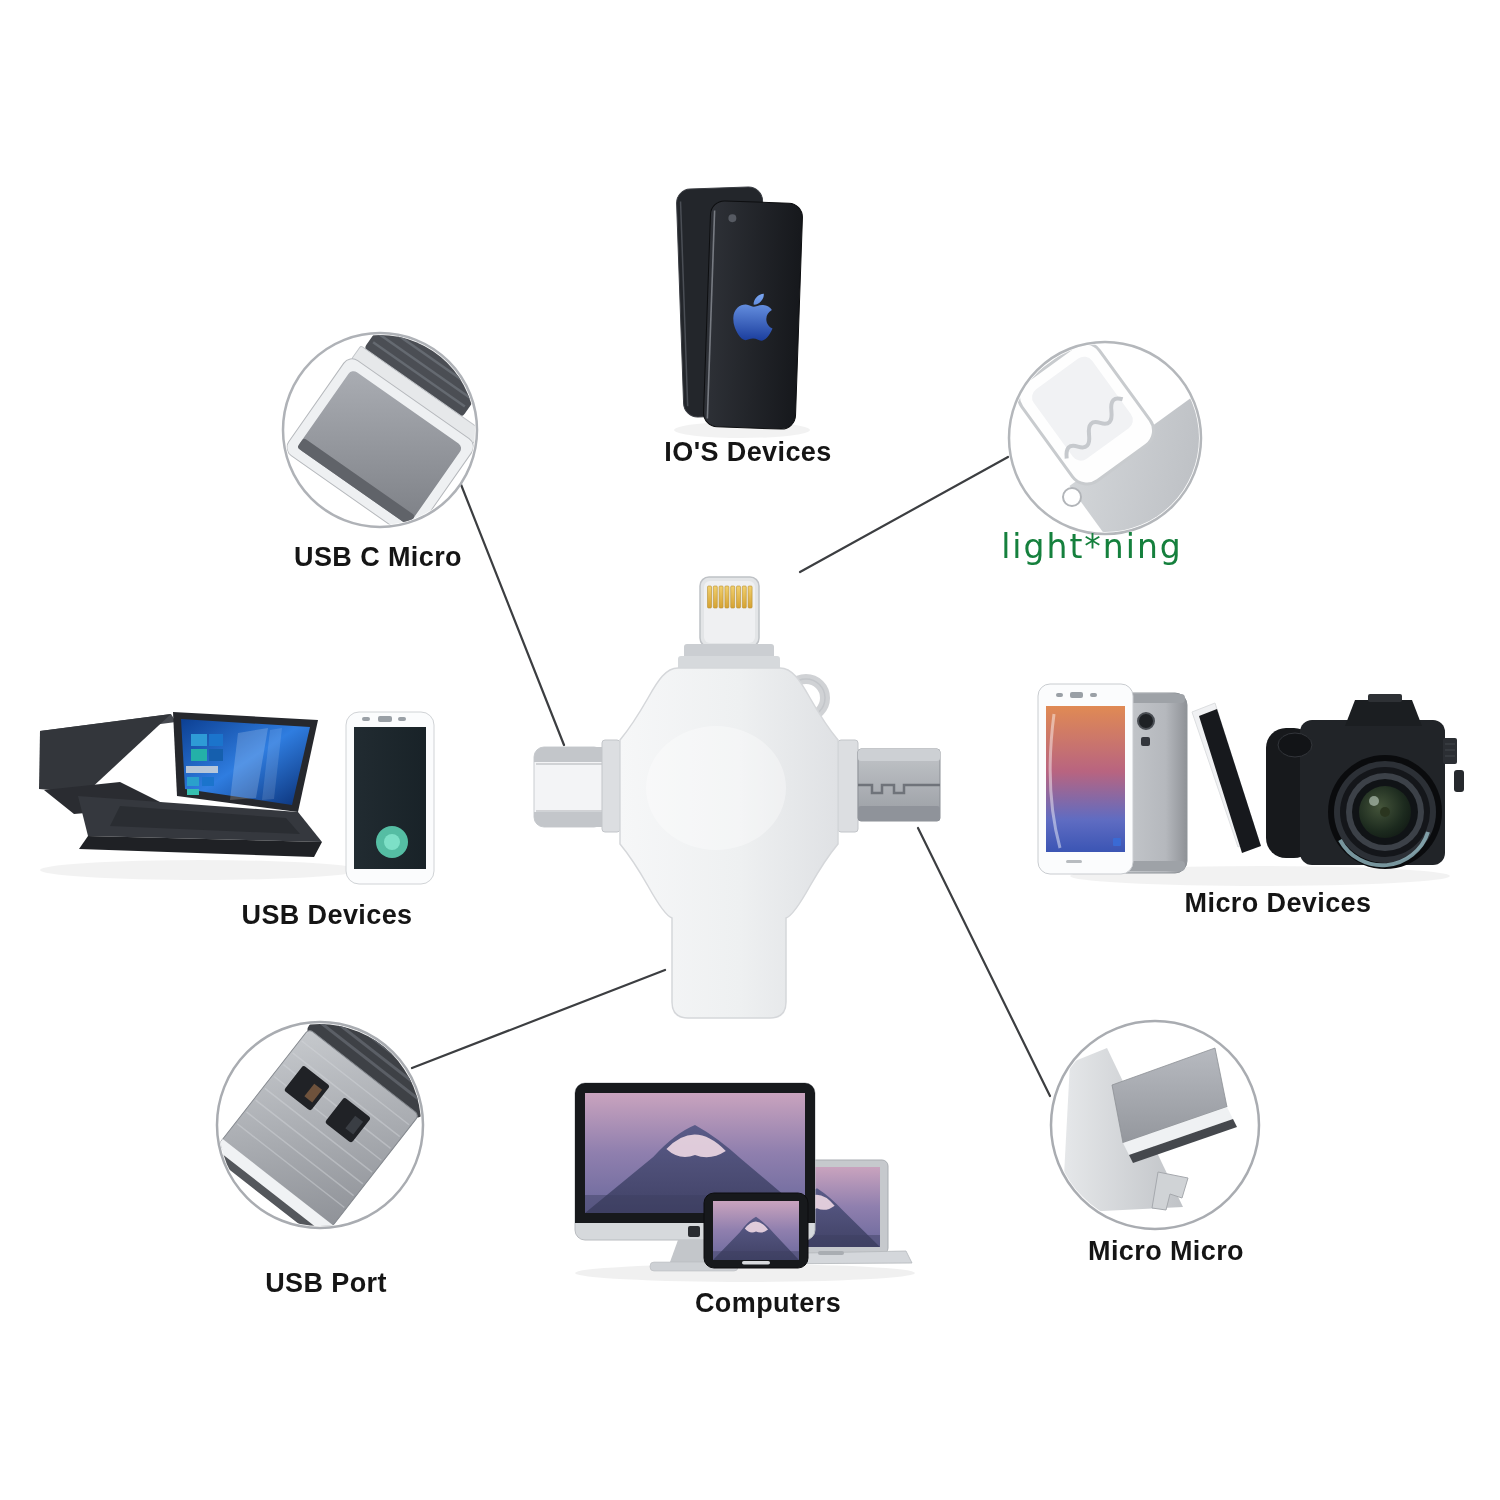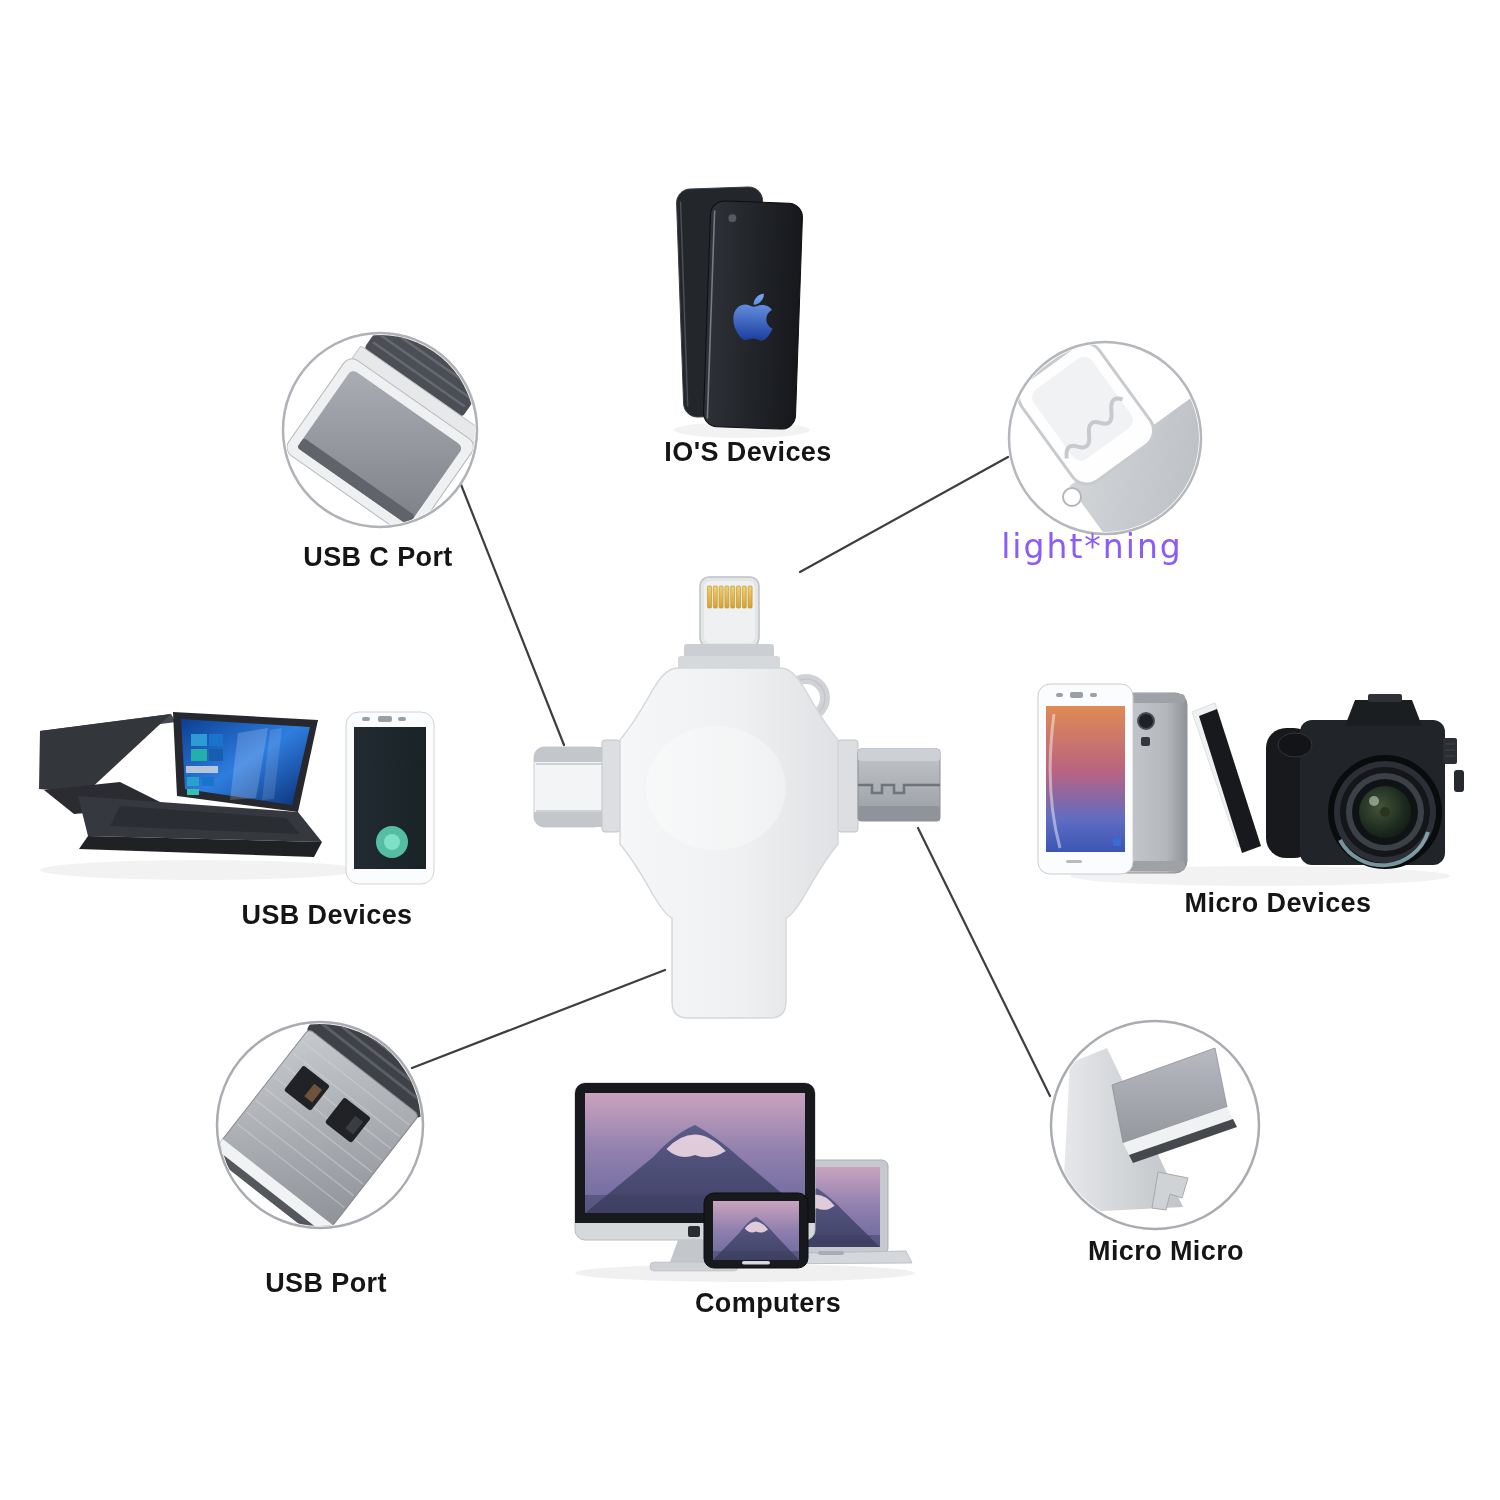--- a/index.html
+++ b/index.html
@@ -1,21 +1,21 @@
 <!DOCTYPE html>
 <html><head>
 <meta charset="utf-8">
 <style>
   html,body{margin:0;padding:0;background:#ffffff;}
   .canvas{position:relative;width:1500px;height:1500px;background:#ffffff;overflow:hidden;
           font-family:"Liberation Sans", sans-serif;padding-left:44px;}
   .scene{position:absolute;left:0;top:0;width:1500px;height:1500px;}
   .lbl{position:absolute;transform:translate(-50%,-50%);white-space:nowrap;
        font:700 27px "Liberation Sans", sans-serif;color:#151515;letter-spacing:.4px;}
-  .lbl-light{font:400 33px "DejaVu Sans", sans-serif;color:#8b5cf6;letter-spacing:2px;}
+  .lbl-light{font:400 33px "DejaVu Sans", sans-serif;color:#15803d;letter-spacing:2px;}
   .lbl-ios{left:748px;top:452px;}
   .lbl-usbc{left:378px;top:557px;}
   .lbl-lightning{left:1092px;top:546px;}
   .lbl-usbdev{left:303px;top:915px;margin-left:24px;}
   .lbl-microdev{left:1278px;top:903px;}
   .lbl-usbport{left:326px;top:1255px;margin-top:28px;}
   .lbl-computers{left:768px;top:1303px;}
   .lbl-microport{left:1166px;top:1251px;}
 </style>
 </head>
@@ -373,21 +373,21 @@
         <polygon points="1112,1085 1215,1048 1227,1107 1123,1143" fill="url(#gMicroFace)" stroke="#8d9096" stroke-width=".8"></polygon>
         <polygon points="1123,1143 1227,1107 1233,1119 1129,1155" fill="#eff1f3"></polygon>
         <polygon points="1129,1155 1233,1119 1237,1127 1133,1163" fill="#45484d"></polygon>
         <polygon points="1152,1208 1158,1172 1188,1178 1182,1198 1170,1194 1166,1210" fill="#d0d3d6" stroke="#a5a8ad"></polygon>
       </g>
     </g>
   </g>
 </svg>
 
 <div class="lbl lbl-ios">IO'S Devices</div>
-<div class="lbl lbl-usbc">USB C Port</div>
+<div class="lbl lbl-usbc">USB C Micro</div>
 <div class="lbl lbl-light lbl-lightning">light*ning</div>
 <div class="lbl lbl-usbdev">USB Devices</div>
 <div class="lbl lbl-microdev">Micro Devices</div>
 <div class="lbl lbl-usbport">USB Port</div>
 <div class="lbl lbl-computers">Computers</div>
 <div class="lbl lbl-microport">Micro Micro</div>
 
 </div>
 
 </body></html>

